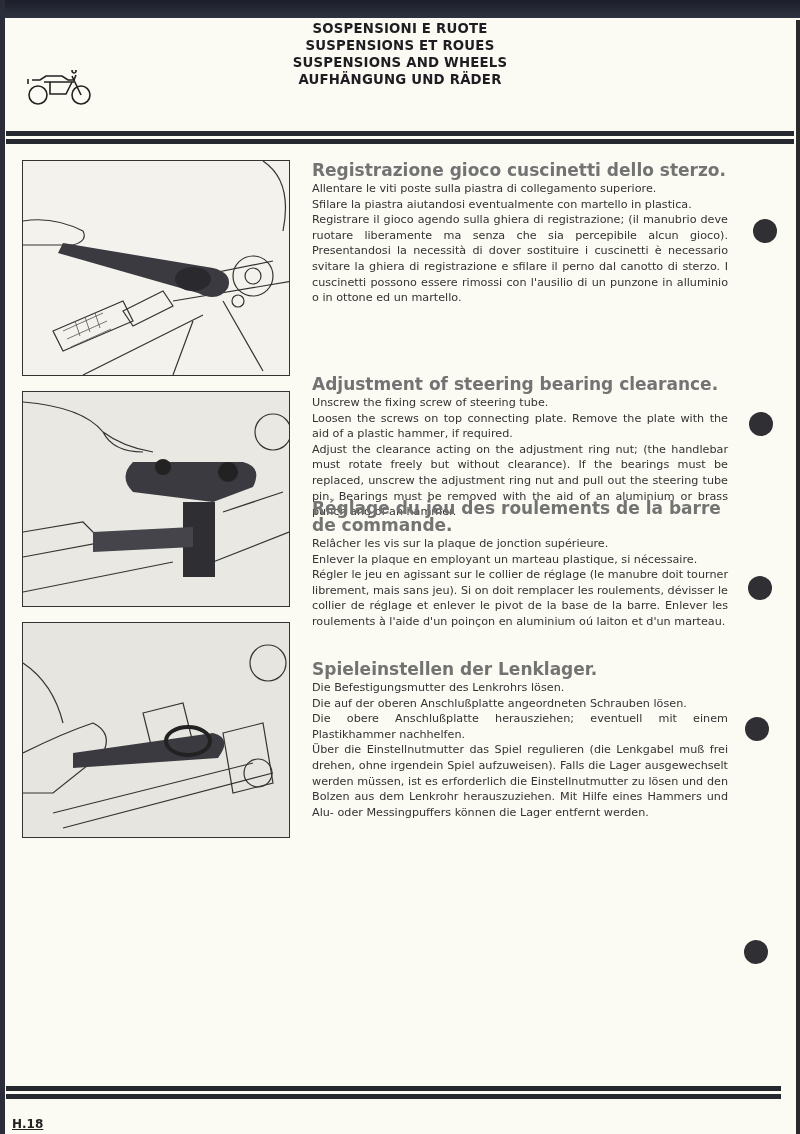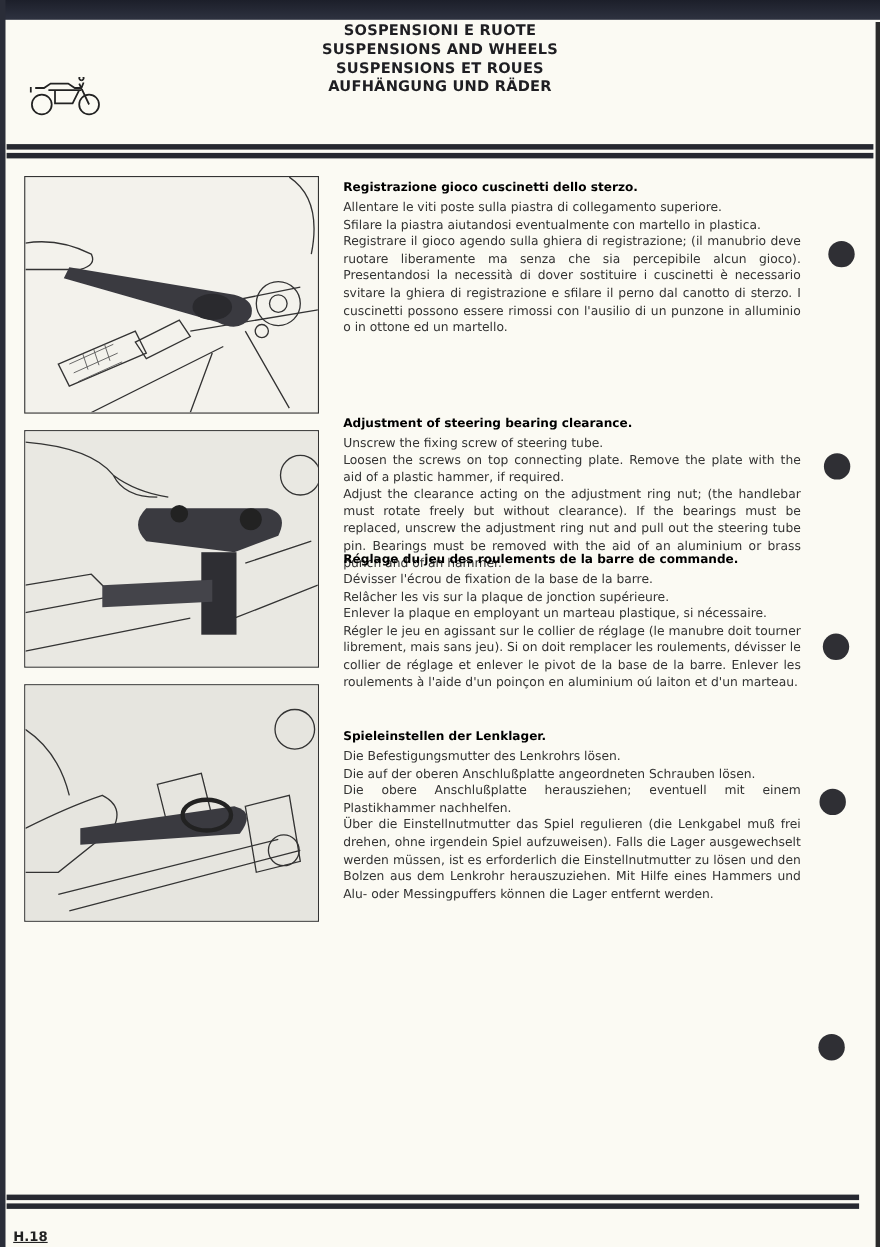--- a/index.html
+++ b/index.html
@@ -7,21 +7,21 @@
   .topband{position:absolute;left:0;top:0;width:800px;height:18px;background:linear-gradient(#1c1f2a,#2e3240);}
   .leftedge{position:absolute;left:0;top:0;width:5px;height:1134px;background:#2a2d38;}
   .rightedge{position:absolute;right:0;top:20px;width:4px;height:1114px;background:#2a2a2a;}
   .header{position:absolute;left:0;top:20px;width:800px;text-align:center;}
   .header div{font-weight:bold;font-size:13.3px;line-height:17px;letter-spacing:0.2px;color:#1e1e22;}
   .bike{position:absolute;left:26px;top:70px;width:66px;height:36px;}
   .rule{position:absolute;left:6px;width:788px;height:5px;background:#262830;}
   .photo{position:absolute;left:22px;width:266px;background:#f3f2ec;border:1.5px solid #333;overflow:hidden;}
   .content{position:absolute;left:312px;width:416px;}
   .section{margin:0;}
-  .section h2{font-size:11px;font-weight:bold;margin:0 0 2px 0;color:#000000;line-height:17px;}
+  .section h2{font-size:17px;font-weight:bold;margin:0 0 2px 0;color:#737373;line-height:17px;}
   .section p{margin:0;font-size:11.2px;line-height:15.6px;text-align:justify;color:#333;}
   .hole{position:absolute;width:24px;height:24px;border-radius:50%;background:#2f2f34;}
   .pagenum{position:absolute;left:12px;top:1117px;font-size:12px;font-weight:bold;color:#222;text-decoration:underline;}
 </style>
 </head>
 <body>
 
 <div class="topband"></div>
 <div class="leftedge"></div>
 <div class="rightedge"></div>
@@ -30,22 +30,22 @@
   <g fill="none" stroke="#222" stroke-width="1.6">
     <circle cx="12" cy="25" r="9"></circle>
     <circle cx="55" cy="25" r="9"></circle>
     <path d="M6 10 h8 l6 -4 h16 l6 4 h6 l2 -5 M24 12 v12 h16 l6 -12 M46 6 l9 19 M48 3 a2 2 0 1 1 0.1 0"></path>
     <path d="M2 9 v5 M18 12 h30"></path>
   </g>
 </svg>
 
 <div class="header">
   <div>SOSPENSIONI E RUOTE</div>
+  <div>SUSPENSIONS ET ROUES</div>
   <div>SUSPENSIONS AND WHEELS</div>
-  <div>SUSPENSIONS ET ROUES</div>
   <div>AUFHÄNGUNG UND RÄDER</div>
 </div>
 
 <div class="rule" style="top:131px;"></div>
 <div class="rule" style="top:139px;"></div>
 
 <div class="photo" style="top:160px;height:214px;">
   <svg width="266" height="214" viewBox="0 0 266 214">
     <g fill="none" stroke="#333" stroke-width="1.2">
       <path d="M0 60 q30 -5 60 10 q5 10 -10 14 l-50 0"></path>
@@ -111,21 +111,20 @@
     <h2>Adjustment of steering bearing clearance.</h2>
     <p>Unscrew the fixing screw of steering tube.</p>
     <p>Loosen the screws on top connecting plate. Remove the plate with the aid of a plastic hammer, if required.</p>
     <p>Adjust the clearance acting on the adjustment ring nut; (the handlebar must rotate freely but without clearance). If the bearings must be replaced, unscrew the adjustment ring nut and pull out the steering tube pin. Bearings must be removed with the aid of an aluminium or brass punch and of an hammer.</p>
   </div>
 </div>
 
 <div class="content" style="top:500px;">
   <div class="section">
     <h2>Réglage du jeu des roulements de la barre de commande.</h2>
-    <p>Dévisser l'écrou de fixation de la base de la barre.</p>
     <p>Relâcher les vis sur la plaque de jonction supérieure.</p>
     <p>Enlever la plaque en employant un marteau plastique, si nécessaire.</p>
     <p>Régler le jeu en agissant sur le collier de réglage (le manubre doit tourner librement, mais sans jeu). Si on doit remplacer les roulements, dévisser le collier de réglage et enlever le pivot de la base de la barre. Enlever les roulements à l'aide d'un poinçon en aluminium oú laiton et d'un marteau.</p>
   </div>
 </div>
 
 <div class="content" style="top:661px;">
   <div class="section">
     <h2>Spieleinstellen der Lenklager.</h2>
     <p>Die Befestigungsmutter des Lenkrohrs lösen.</p>

